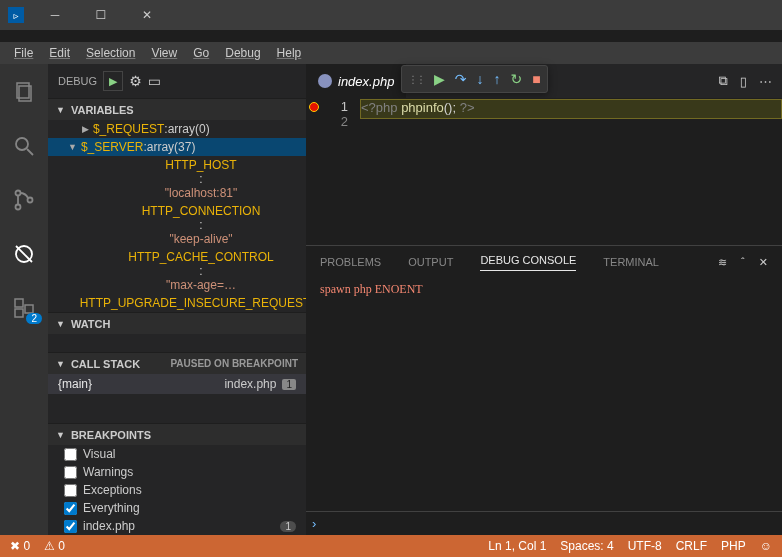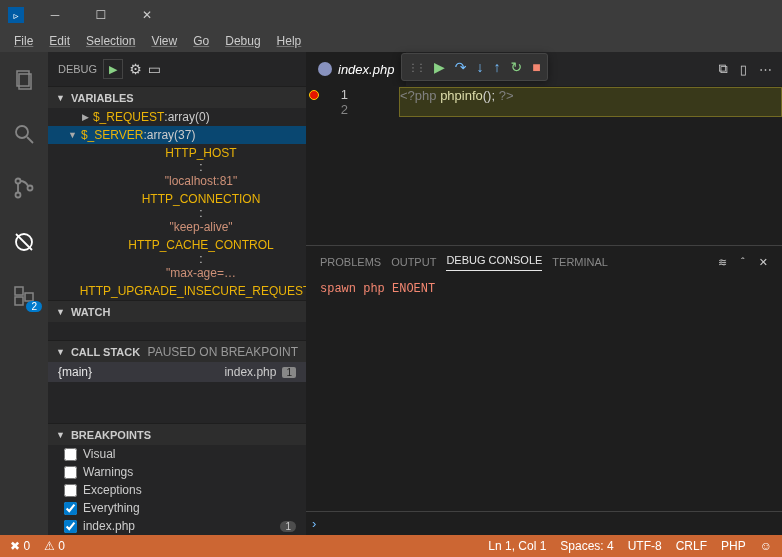--- a/index.html
+++ b/index.html
@@ -2,35 +2,35 @@
 <html><head>
 <meta charset="utf-8">
 <style>
 * { margin: 0; padding: 0; box-sizing: border-box; font-family: "Segoe UI", sans-serif; }
 body { width: 782px; height: 557px; background: #1e1e1e; color: #ccc; overflow: hidden; display: flex; flex-direction: column; font-size: 13px; }
 .titlebar { height: 30px; background: #3c3c3c; display: flex; align-items: center; padding-left: 8px; color: #ccc; }
 .titlebar .icon { width: 16px; height: 16px; background: #005ba4; display: inline-flex; align-items: center; justify-content: center; margin-right: 8px; font-size: 10px; color: #fff; }
 .titlebar .title { flex: 1; font-size: 12px; }
 .winbtns { display: flex; }
 .winbtn { width: 46px; height: 30px; display: flex; align-items: center; justify-content: center; color: #ccc; font-size: 12px; }
-.menubar { height: 22px; background: #3c3c3c; display: flex; align-items: center; padding-left: 6px; font-size: 12px; }
+.menubar { height: 22px; background: #3c3c3c; display: flex; align-items: center; padding-left: 6px; font-size: 12px; margin-top: 12px; }
 .menuitem { padding: 2px 8px; color: #ccc; text-decoration: underline; text-decoration-color: rgba(255,255,255,0.3); }
 .main { flex: 1; display: flex; min-height: 0; }
 .activitybar { width: 48px; background: #333; display: flex; flex-direction: column; align-items: center; padding-top: 8px; gap: 14px; }
 .activitybar .act { width: 48px; height: 40px; display: flex; align-items: center; justify-content: center; color: #858585; position: relative; }
 .activitybar .act.active { color: #fff; }
 .activitybar .badge { position: absolute; bottom: 4px; right: 6px; background: #007acc; color: #fff; border-radius: 8px; font-size: 10px; padding: 0 5px; }
 .sidebar { width: 258px; background: #252526; display: flex; flex-direction: column; overflow: hidden; }
 .debugbar { height: 34px; display: flex; align-items: center; padding: 0 10px; gap: 6px; color: #aaa; font-size: 11px; }
 .debugbar .play { width: 20px; height: 20px; display: flex; align-items: center; justify-content: center; border: 1px solid #444; color: #89d185; }
 .debugbar .config { flex: 1; font-size: 12px; color: #ccc; white-space: nowrap; overflow: hidden; }
 .debugbar .gear, .debugbar .term { color: #ccc; font-size: 14px; }
 .section-head { height: 22px; background: #2d2d2d; display: flex; align-items: center; padding: 0 8px; font-size: 11px; font-weight: 700; color: #ccc; gap: 6px; border-top: 1px solid #1e1e1e; }
 .section-head .chev { font-size: 9px; }
-.section-head .right { margin-left: auto; font-size: 12px; font-weight: 400; color: #999; }
+.section-head .right { margin-left: auto; font-size: 10px; font-weight: 700; color: #999; }
 .section-body { font-family: Consolas, monospace; font-size: 12px; }
 .varrow { padding: 2px 0 2px 20px; display: flex; align-items: center; white-space: nowrap; overflow: hidden; }
 .varrow.l2 { padding-left: 34px; }
 .varrow.l3 { padding-left: 48px; flex-direction: column; }
 .varrow.sel { background: #094771; }
 .varrow .tri { color: #aaa; margin-right: 4px; font-size: 9px; }
 .varname { color: #eab308; }
 .varval { color: #ce9178; }
 .varcolon { color: #ccc; }
 .stackrow { display: flex; align-items: center; padding: 3px 10px; background: #37373d; font-family: Consolas, monospace; font-size: 12px; }
@@ -51,30 +51,30 @@
 .dbg-step { color: #75beff; }
 .dbg-restart { color: #89d185; }
 .dbg-stop { color: #f48771; font-size: 11px; }
 .tabactions { margin-left: auto; display: flex; align-items: center; gap: 12px; padding-right: 10px; color: #ccc; }
 .editor { flex: 1; display: flex; min-height: 0; background: #1e1e1e; font-family: Consolas, monospace; font-size: 13px; position: relative; }
 .breakpoint-gutter { width: 16px; background: #1e1e1e; }
 .breakpoint-gutter .bp { width: 10px; height: 10px; background: #e51400; border-radius: 5px; margin: 4px 0 0 3px; border: 1px solid #ffcc00; }
 .linenums { width: 38px; text-align: right; color: #858585; padding-right: 12px; padding-top: 1px; }
 .linenums .cur { color: #c6c6c6; }
 .code { flex: 1; padding-top: 1px; }
-.codeline { height: 30px; margin-left: 39px; }
+.codeline { height: 20px; }
 .codeline.hl { background: rgba(255, 255, 0, 0.12); border: 1px solid rgba(200,180,50,0.4); box-sizing: border-box; }
 .php-tag { color: #808080; }
 .php-func { color: #dcdcaa; }
 .php-punc { color: #d4d4d4; }
 .panel { height: 290px; border-top: 1px solid #414141; background: #1e1e1e; display: flex; flex-direction: column; }
-.panel-tabs { height: 32px; display: flex; align-items: center; padding: 0 14px; gap: 10px; font-size: 11px; color: #888; }
+.panel-tabs { height: 32px; display: flex; align-items: center; padding: 0 14px; gap: 27px; font-size: 11px; color: #888; }
 .panel-tabs .ptab.active { color: #e7e7e7; border-bottom: 1px solid #e7e7e7; padding-bottom: 4px; }
 .panel-tabs .right { margin-left: auto; display: flex; gap: 14px; color: #ccc; }
-.panel-body { flex: 1; padding: 4px 14px; font-family: Liberation Mono, monospace; font-size: 12px; color: #f48771; }
+.panel-body { flex: 1; padding: 4px 14px; font-family: Liberation Serif, serif; font-size: 12px; color: #f48771; }
 .panel-input { height: 24px; border-top: 1px solid #414141; display: flex; align-items: center; padding-left: 6px; color: #75beff; font-family: Consolas, monospace; }
 .statusbar { height: 22px; background: #cc6633; display: flex; align-items: center; padding: 0 10px; color: #fff; font-size: 12px; gap: 14px; }
 .statusbar .right { margin-left: auto; display: flex; gap: 14px; align-items: center; }
 .flex-spacer { flex: 1; }
 svg { display: block; }
 </style>
 </head>
 <body>
 
 <div class="titlebar">

